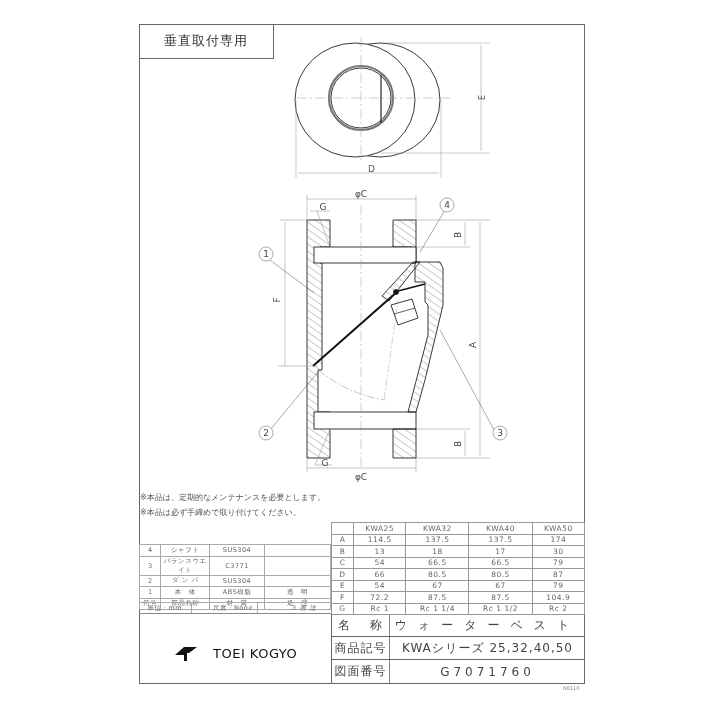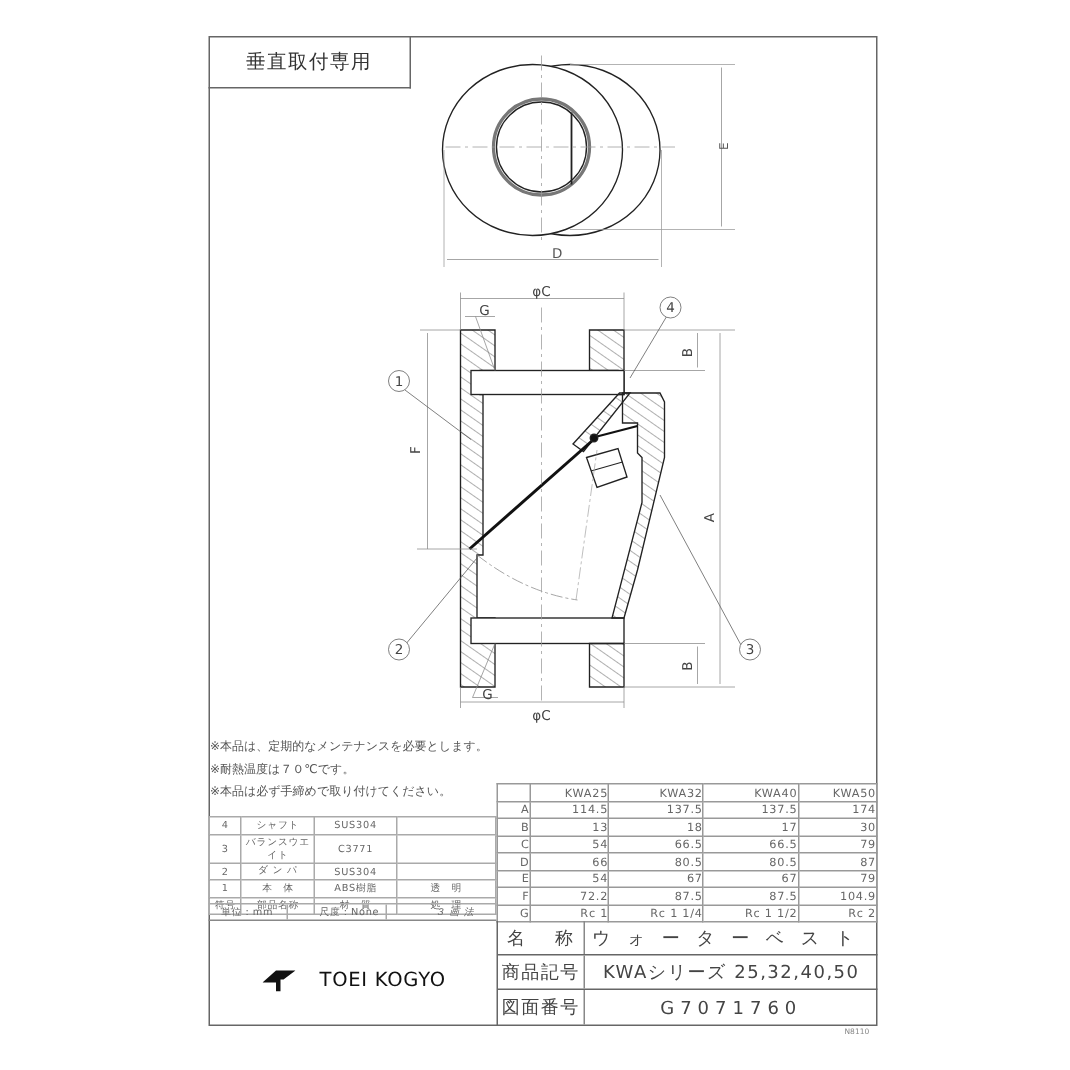--- a/index.html
+++ b/index.html
@@ -9,21 +9,21 @@
     .frame { position: absolute; left: 139px; top: 24px; width: 446px; height: 660px; border: 1.5px solid #666; }
     .title-box { position: absolute; left: 139px; top: 24px; width: 135px; height: 35px; border-right: 1.2px solid #666; border-bottom: 1.2px solid #666; font-size: 13px; color: #333; display: flex; align-items: center; justify-content: center; letter-spacing: 1px; }
 
     svg.drawing { position: absolute; left: 0; top: 0; width: 713px; height: 713px; }
 
     .notes { position: absolute; left: 140px; top: 490px; font-size: 8px; color: #555; line-height: 15px; }
     .notes div { white-space: nowrap; }
 
     table { border-collapse: collapse; position: absolute; }
     .spec { left: 331px; top: 522px; width: 254px; font-size: 7.5px; color: #666; }
-    .spec td { border: 1px solid #999; height: 11.5px; text-align: right; letter-spacing: 0.5px; padding: 0; }
+    .spec td { border: 1px solid #999; height: 11.5px; text-align: center; letter-spacing: 0.5px; padding: 0; }
     .spec td.lbl { width: 22px; }
     .spec tr:first-child td { border-top: 1px solid #999; }
 
     .parts { left: 139px; top: 544px; width: 192px; font-size: 6.5px; color: #666; }
     .parts td { border: 1px solid #aaa; height: 11.5px; text-align: center; padding: 0; letter-spacing: 0.5px; }
     .parts .c0 { width: 22px; } .parts .c1 { width: 50px; } .parts .c2 { width: 56px; } .parts .c3 { width: 68px; }
 
     .unit-row { position: absolute; left: 139px; top: 602px; width: 192px; height: 12px; border-top: 1px solid #aaa; border-bottom: 1px solid #888; display: flex; font-size: 6.5px; color: #666; gap: 17px; }
     .unit-row span { display: flex; align-items: center; justify-content: center; border-right: 1px solid #aaa; letter-spacing: 0.5px; }
     .unit-row span:last-child { border-right: none; font-style: italic; }
@@ -147,21 +147,20 @@
     <text x="325" y="466">G</text>
     <text x="280" y="300" transform="rotate(-90 280 300)">F</text>
     <text x="476" y="345" transform="rotate(-90 476 345)">A</text>
     <text x="461" y="235" transform="rotate(-90 461 235)">B</text>
     <text x="461" y="444" transform="rotate(-90 461 444)">B</text>
   </g>
 </svg>
 
 <div class="notes">
   <div>※本品は、定期的なメンテナンスを必要とします。</div>
-  <div>※耐熱温度は７０℃です。</div>
   <div>※本品は必ず手締めで取り付けてください。</div>
 </div>
 
 <table class="spec">
   <tbody>
       <tr>
     <td class="lbl"></td>
     <td>KWA25</td>
     <td>KWA32</td>
     <td>KWA40</td>

